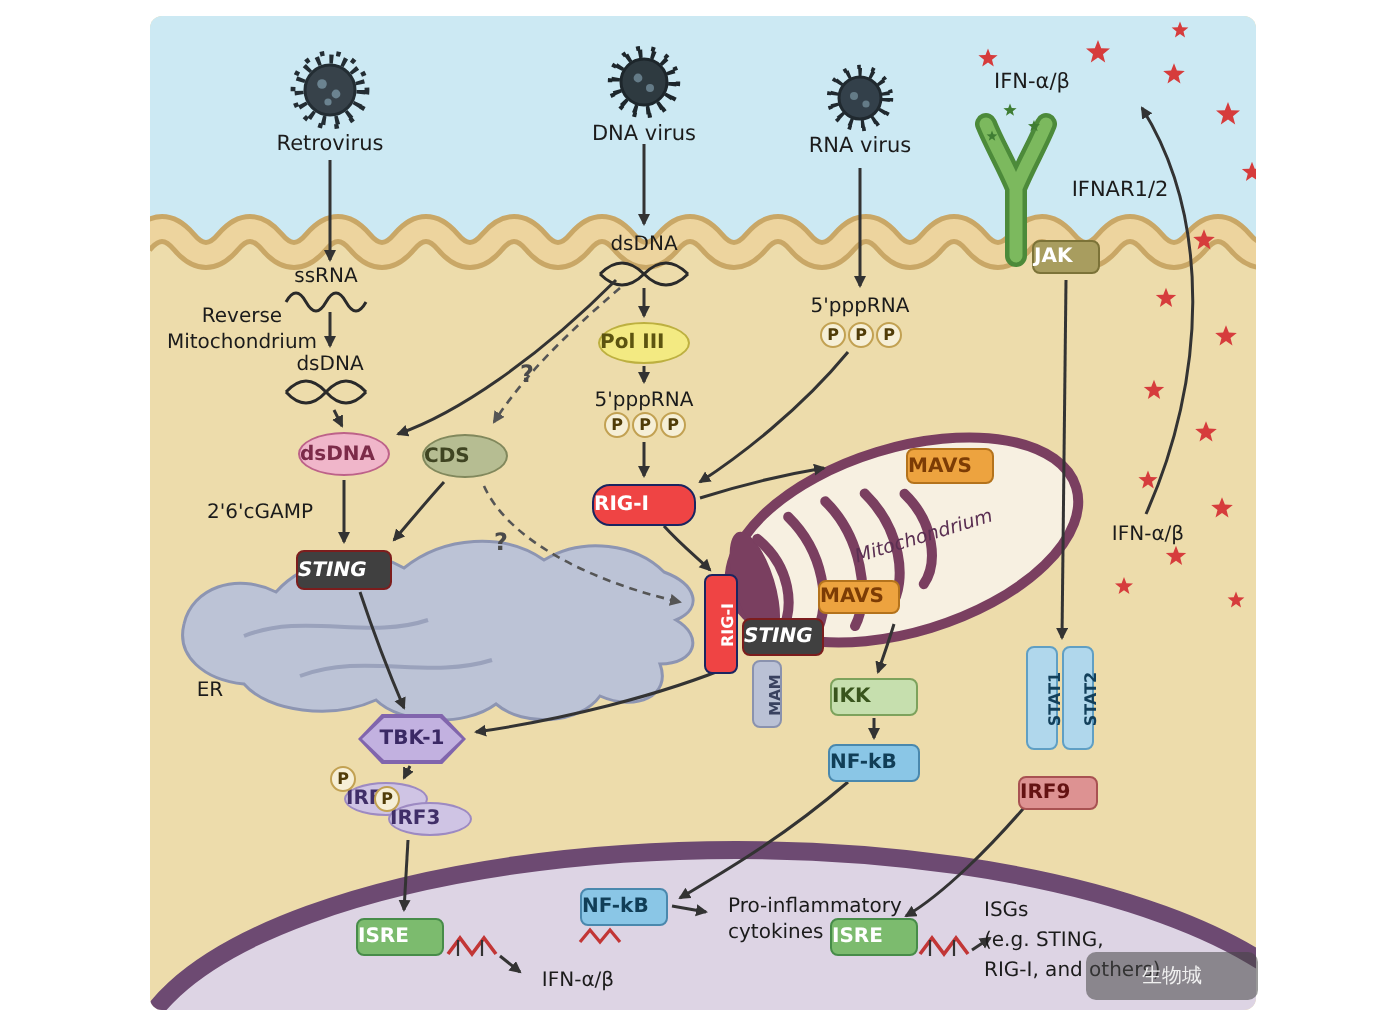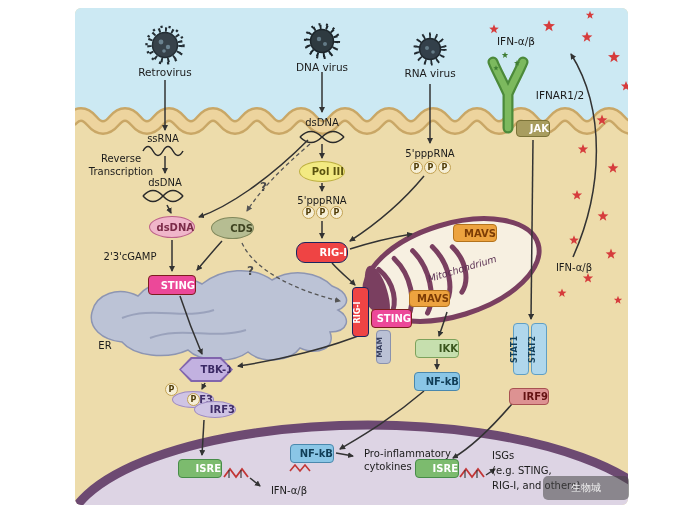--- a/index.html
+++ b/index.html
@@ -2,44 +2,44 @@
 <html><head>
 <meta charset="utf-8">
 <style>
   html,body{margin:0;padding:0;background:#fff;}
   #stage{position:relative;width:700px;height:512px;background:#ffffff;
          font-family:"DejaVu Sans",sans-serif;overflow:hidden;}
   #bg{position:absolute;left:0;top:0;}
   .lbl{position:absolute;font-size:10.5px;line-height:1.3;color:#1b1b1b;
        text-align:center;white-space:pre-line;}
   .small{font-size:10px;}
-  .box{position:absolute;display:flex;align-items:center;justify-content:flex-end;
+  .box{position:absolute;display:flex;align-items:center;justify-content:flex-start;
        font-weight:bold;font-size:10px;border-radius:4px;border:1.5px solid;
        box-sizing:border-box;}
   .oval{border-radius:50%;}
   .vert span{transform:rotate(-90deg);white-space:nowrap;font-size:8px;}
   .oval-pink{background:#f0b6ca;border-color:#bd6289;color:#7c2b49;}
   .oval-olive{background:#b6bd92;border-color:#81885c;color:#3f4422;}
   .oval-yellow{background:#f3ea82;border-color:#bdb040;color:#5c5410;}
-  .red-box{background:#ec4899;border-color:#7c1d1d;color:#fff;}
+  .red-box{background:#404040;border-color:#7c1d1d;color:#fff;font-style:italic;}
   .navy-box{background:#ef4444;border-color:#1a2560;color:#fff;}
   .orange-box{background:#eda33f;border-color:#b4731c;color:#7c3c05;margin-left:38px;}
   .grayv-box{background:#bac1d5;border-color:#8a92ae;color:#39415f;}
   .green-box{background:#c6dfae;border-color:#7da25c;color:#39551d;}
   .blue-box{background:#8ac6e6;border-color:#4a88ad;color:#113e57;}
   .lav-oval{background:#cfc4e4;border-color:#9d8ac2;color:#402e68;}
   .ltblue-vert{background:#b0d7ec;border-color:#609fc4;color:#123f5a;}
   .salmon-box{background:#dd9292;border-color:#a85252;color:#641212;margin-top:16px;}
   .khaki-box{background:#a89d5f;border-color:#7c7338;color:#fff;}
   .green2-box{background:#7cbb6e;border-color:#478c49;color:#fff;}
   .pcircle{position:absolute;width:13px;height:13px;border-radius:50%;
            background:#f6efd6;border:1.3px solid #c2a152;color:#503c08;
            font-size:8px;font-weight:bold;display:flex;align-items:center;
            justify-content:center;box-sizing:border-box;}
-  .hex{position:absolute;display:flex;align-items:center;justify-content:flex-end;
+  .hex{position:absolute;display:flex;align-items:center;justify-content:center;
        clip-path:polygon(22% 0,78% 0,100% 50%,78% 100%,22% 100%,0 50%);
        background:#8165ad;}
   .hex .inner{position:absolute;inset:2px;
        clip-path:polygon(22% 0,78% 0,100% 50%,78% 100%,22% 100%,0 50%);
        background:#c2b1e0;}
   .hex span{position:relative;z-index:1;font-size:10px;font-weight:bold;color:#3a2864;}
   .qmark{position:absolute;font-size:12px;font-weight:bold;color:#4a4a4a;}
   .watermark{position:absolute;left:543px;top:476px;width:86px;height:24px;
        background:rgba(70,70,70,0.55);border-radius:5px;color:#efefef;
        font-size:10px;display:flex;align-items:center;justify-content:center;}
@@ -203,24 +203,24 @@
 </svg>
 
 <div class="lbl" style="left:118px;top:66px;width:94px">Retrovirus</div>
 <div class="lbl" style="left:275px;top:61px;width:94px">DNA virus</div>
 <div class="lbl" style="left:383px;top:67px;width:94px">RNA virus</div>
 <div class="lbl" style="left:479px;top:35px;width:74px">IFN-α/β</div>
 <div class="lbl" style="left:524px;top:89px;width:72px">IFNAR1/2</div>
 
 <div class="lbl small" style="left:126px;top:132px;width:74px">ssRNA</div>
 <div class="lbl small" style="left:74px;top:152px;width:94px">Reverse
-Transcription</div>
+Mitochondrium</div>
 <div class="lbl small" style="left:128px;top:176px;width:74px">dsDNA</div>
 <div class="lbl small" style="left:285px;top:116px;width:74px">dsDNA</div>
-<div class="lbl small" style="left:88px;top:250px;width:84px">2'3'cGAMP</div>
+<div class="lbl small" style="left:88px;top:250px;width:84px">2'6'cGAMP</div>
 <div class="lbl small" style="left:92px;top:339px;width:26px">ER</div>
 <div class="lbl small" style="left:282px;top:194px;width:80px">5'pppRNA</div>
 <div class="lbl small" style="left:390px;top:147px;width:80px">5'pppRNA</div>
 <div class="mito-label">Mitochondrium</div>
 <div class="lbl small" style="left:537px;top:261px;width:74px">IFN-α/β</div>
 <div class="qmark" style="left:260px;top:180px">?</div>
 <div class="qmark" style="left:247px;top:264px">?</div>
 
 <div class="lbl small" style="left:251px;top:484px;width:76px">IFN-α/β</div>
 <div class="lbl small" style="left:364px;top:447px;width:112px;text-align:left">Pro-inflammatory

